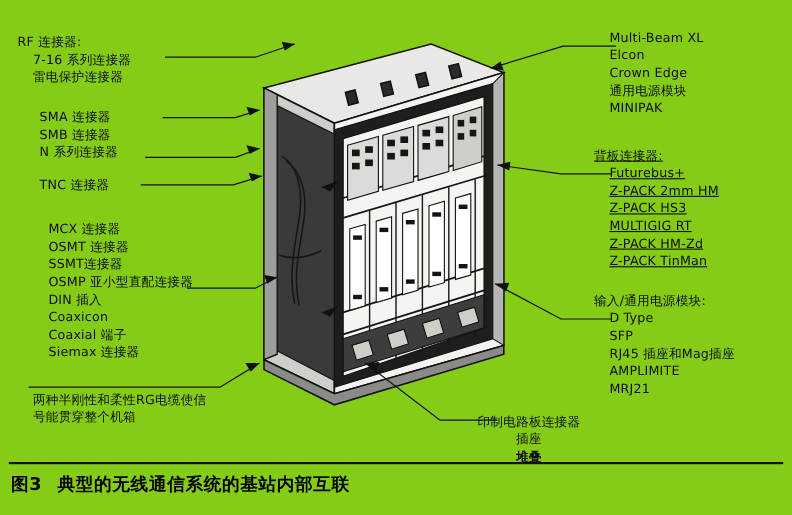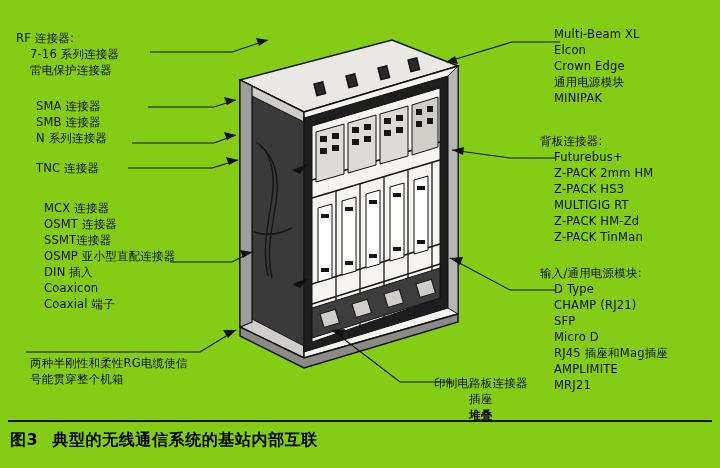--- a/index.html
+++ b/index.html
@@ -252,20 +252,21 @@
   </div>
 
   <div class="grp" style="left:44px; top:200px;">
     <span class="it">MCX 连接器</span>
     <span class="it">OSMT 连接器</span>
     <span class="it">SSMT连接器</span>
     <span class="it">OSMP 亚小型直配连接器</span>
     <span class="it">DIN 插入</span>
     <span class="it">Coaxicon</span>
     <span class="it">Coaxial 端子</span>
+    <span class="it">Siemax 连接器</span>
   </div>
 
   <div class="grp" style="left:30px; top:355px;">
     <span class="it">两种半刚性和柔性RG电缆使信</span>
     <span class="it">号能贯穿整个机箱</span>
   </div>
 
   <div class="grp" style="left:434px; top:375px; text-align:center;">
     <span class="hd">印制电路板连接器</span>
     <span class="it" style="display:block; text-align:center;">插座</span>
@@ -273,36 +274,34 @@
   </div>
 
   <div class="grp" style="left:540px; top:26px;">
     <span class="it indent">Multi-Beam XL</span>
     <span class="it indent">Elcon</span>
     <span class="it indent">Crown Edge</span>
     <span class="it indent">通用电源模块</span>
     <span class="it indent">MINIPAK</span>
   </div>
 
-  <div class="grp" style="left:540px; top:133px;">
+  <div class="grp" style="left:540px; top:133px;text-decoration:underline;">
     <span class="hd">背板连接器:</span>
     <span class="it indent">Futurebus+</span>
     <span class="it indent">Z-PACK 2mm HM</span>
     <span class="it indent">Z-PACK HS3</span>
     <span class="it indent">MULTIGIG RT</span>
     <span class="it indent">Z-PACK HM-Zd</span>
     <span class="it indent">Z-PACK TinMan</span>
   </div>
 
   <div class="grp" style="left:540px; top:265px;">
     <span class="hd">输入/通用电源模块:</span>
     <span class="it indent">D Type</span>
-    <span class="it indent">CHAMP (RJ21)</span>
     <span class="it indent">SFP</span>
-    <span class="it indent">Micro D</span>
     <span class="it indent">RJ45 插座和Mag插座</span>
     <span class="it indent">AMPLIMITE</span>
     <span class="it indent">MRJ21</span>
   </div>
 
   <div id="caption-rule"></div>
   <div id="caption">
     <span class="cap-num">图3</span><span>典型的无线通信系统的基站内部互联</span>
   </div>
 

